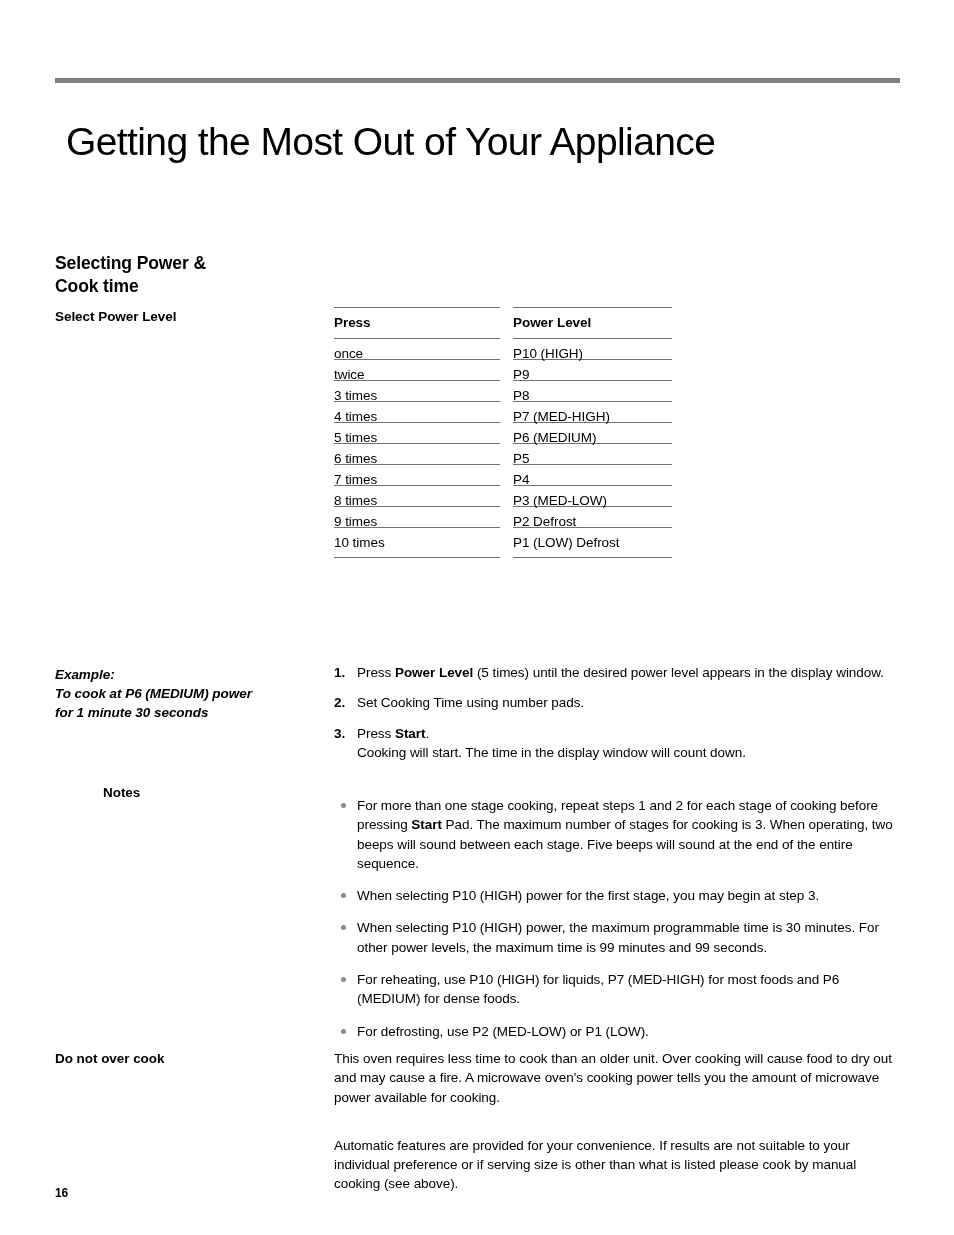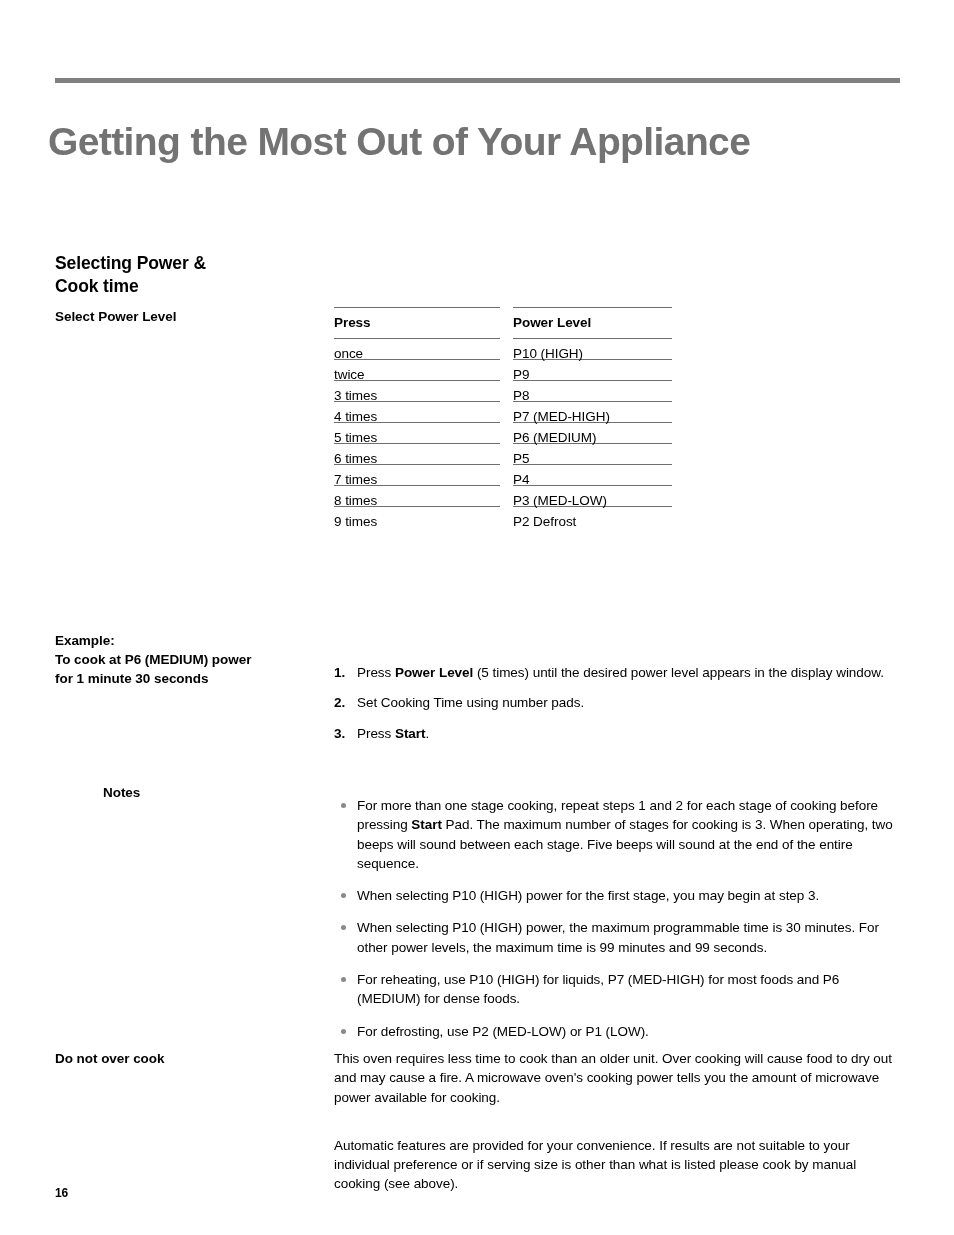--- a/index.html
+++ b/index.html
@@ -28,28 +28,28 @@
   .header-rule {
     position: absolute;
     left: 55px;
     top: 78px;
     width: 845px;
     height: 5px;
     background: #808080;
   }
   .page-title {
     position: absolute;
-    left: 48px;
+    left: 66px;
     top: 94px;
     width: 860px;
     font-size: 39px;
-    font-weight: bold;
+    font-weight: normal;
     letter-spacing: -0.6px;
     line-height: 1.15;
-    color: #737373;
+    color: #000000;
   }
 
   
   .section-heading {
     position: absolute;
     left: 55px;
     top: 228px;
     width: 260px;
     font-size: 17.5px;
     font-weight: bold;
@@ -62,21 +62,21 @@
   .side-label {
     position: absolute;
     left: 55px;
     width: 270px;
     font-size: 13.5px;
     font-weight: bold;
     line-height: 1.42;
     letter-spacing: -0.05px;
   }
   #label-select-power  { top: 307px; }
-  #label-example       { top: 631px; }
+  #label-example       { top: 665px; font-style: italic; }
   #label-notes         { top: 783px; padding-left: 48px; }
   #label-donot         { top: 1049px; }
 
   
   .power-table {
     position: absolute;
     left: 334px;
     top: 307px;
     width: 351px;
   }
@@ -281,28 +281,36 @@
             </td>
           </tr>
           <tr>
             <td>
               <div class="cellbox">9 times</div>
             </td>
             <td>
               <div class="cellbox">P2 Defrost</div>
             </td>
           </tr>
+          <tr class="last">
+            <td>
+              <div class="cellbox">10 times</div>
+            </td>
+            <td>
+              <div class="cellbox">P1 (LOW) Defrost</div>
+            </td>
+          </tr>
         </tbody>
     </table>
   </div>
 
   <div class="body-col" id="steps">
       <div class="step"><span class="step-num">1.</span><span><span>Press </span><b>Power Level</b><span> (5 times) until the desired power level appears in the display window.</span></span></div>
       <div class="step"><span class="step-num">2.</span><span><span>Set Cooking Time using number pads.</span></span></div>
-      <div class="step"><span class="step-num">3.</span><span><span>Press </span><b>Start</b><span>.</span><br></span></div>
+      <div class="step"><span class="step-num">3.</span><span><span>Press </span><b>Start</b><span>.</span><br><span>Cooking will start. The time in the display window will count down.</span></span></div>
     </div>
 
   <div class="body-col" id="notes">
       <div class="note"><span class="note-dot"></span><span><span>For more than one stage cooking, repeat steps 1 and 2 for each stage of cooking before pressing </span><b>Start</b><span> Pad. The maximum number of stages for cooking is 3. When operating, two beeps will sound between each stage. Five beeps will sound at the end of the entire sequence.</span></span></div>
       <div class="note"><span class="note-dot"></span><span><span>When selecting P10 (HIGH) power for the first stage, you may begin at step 3.</span></span></div>
       <div class="note"><span class="note-dot"></span><span><span>When selecting P10 (HIGH) power, the maximum programmable time is 30 minutes. For other power levels, the maximum time is 99 minutes and 99 seconds.</span></span></div>
       <div class="note"><span class="note-dot"></span><span><span>For reheating, use P10 (HIGH) for liquids, P7 (MED-HIGH) for most foods and P6 (MEDIUM) for dense foods.</span></span></div>
       <div class="note"><span class="note-dot"></span><span><span>For defrosting, use P2 (MED-LOW) or P1 (LOW).</span></span></div>
     </div>
 

